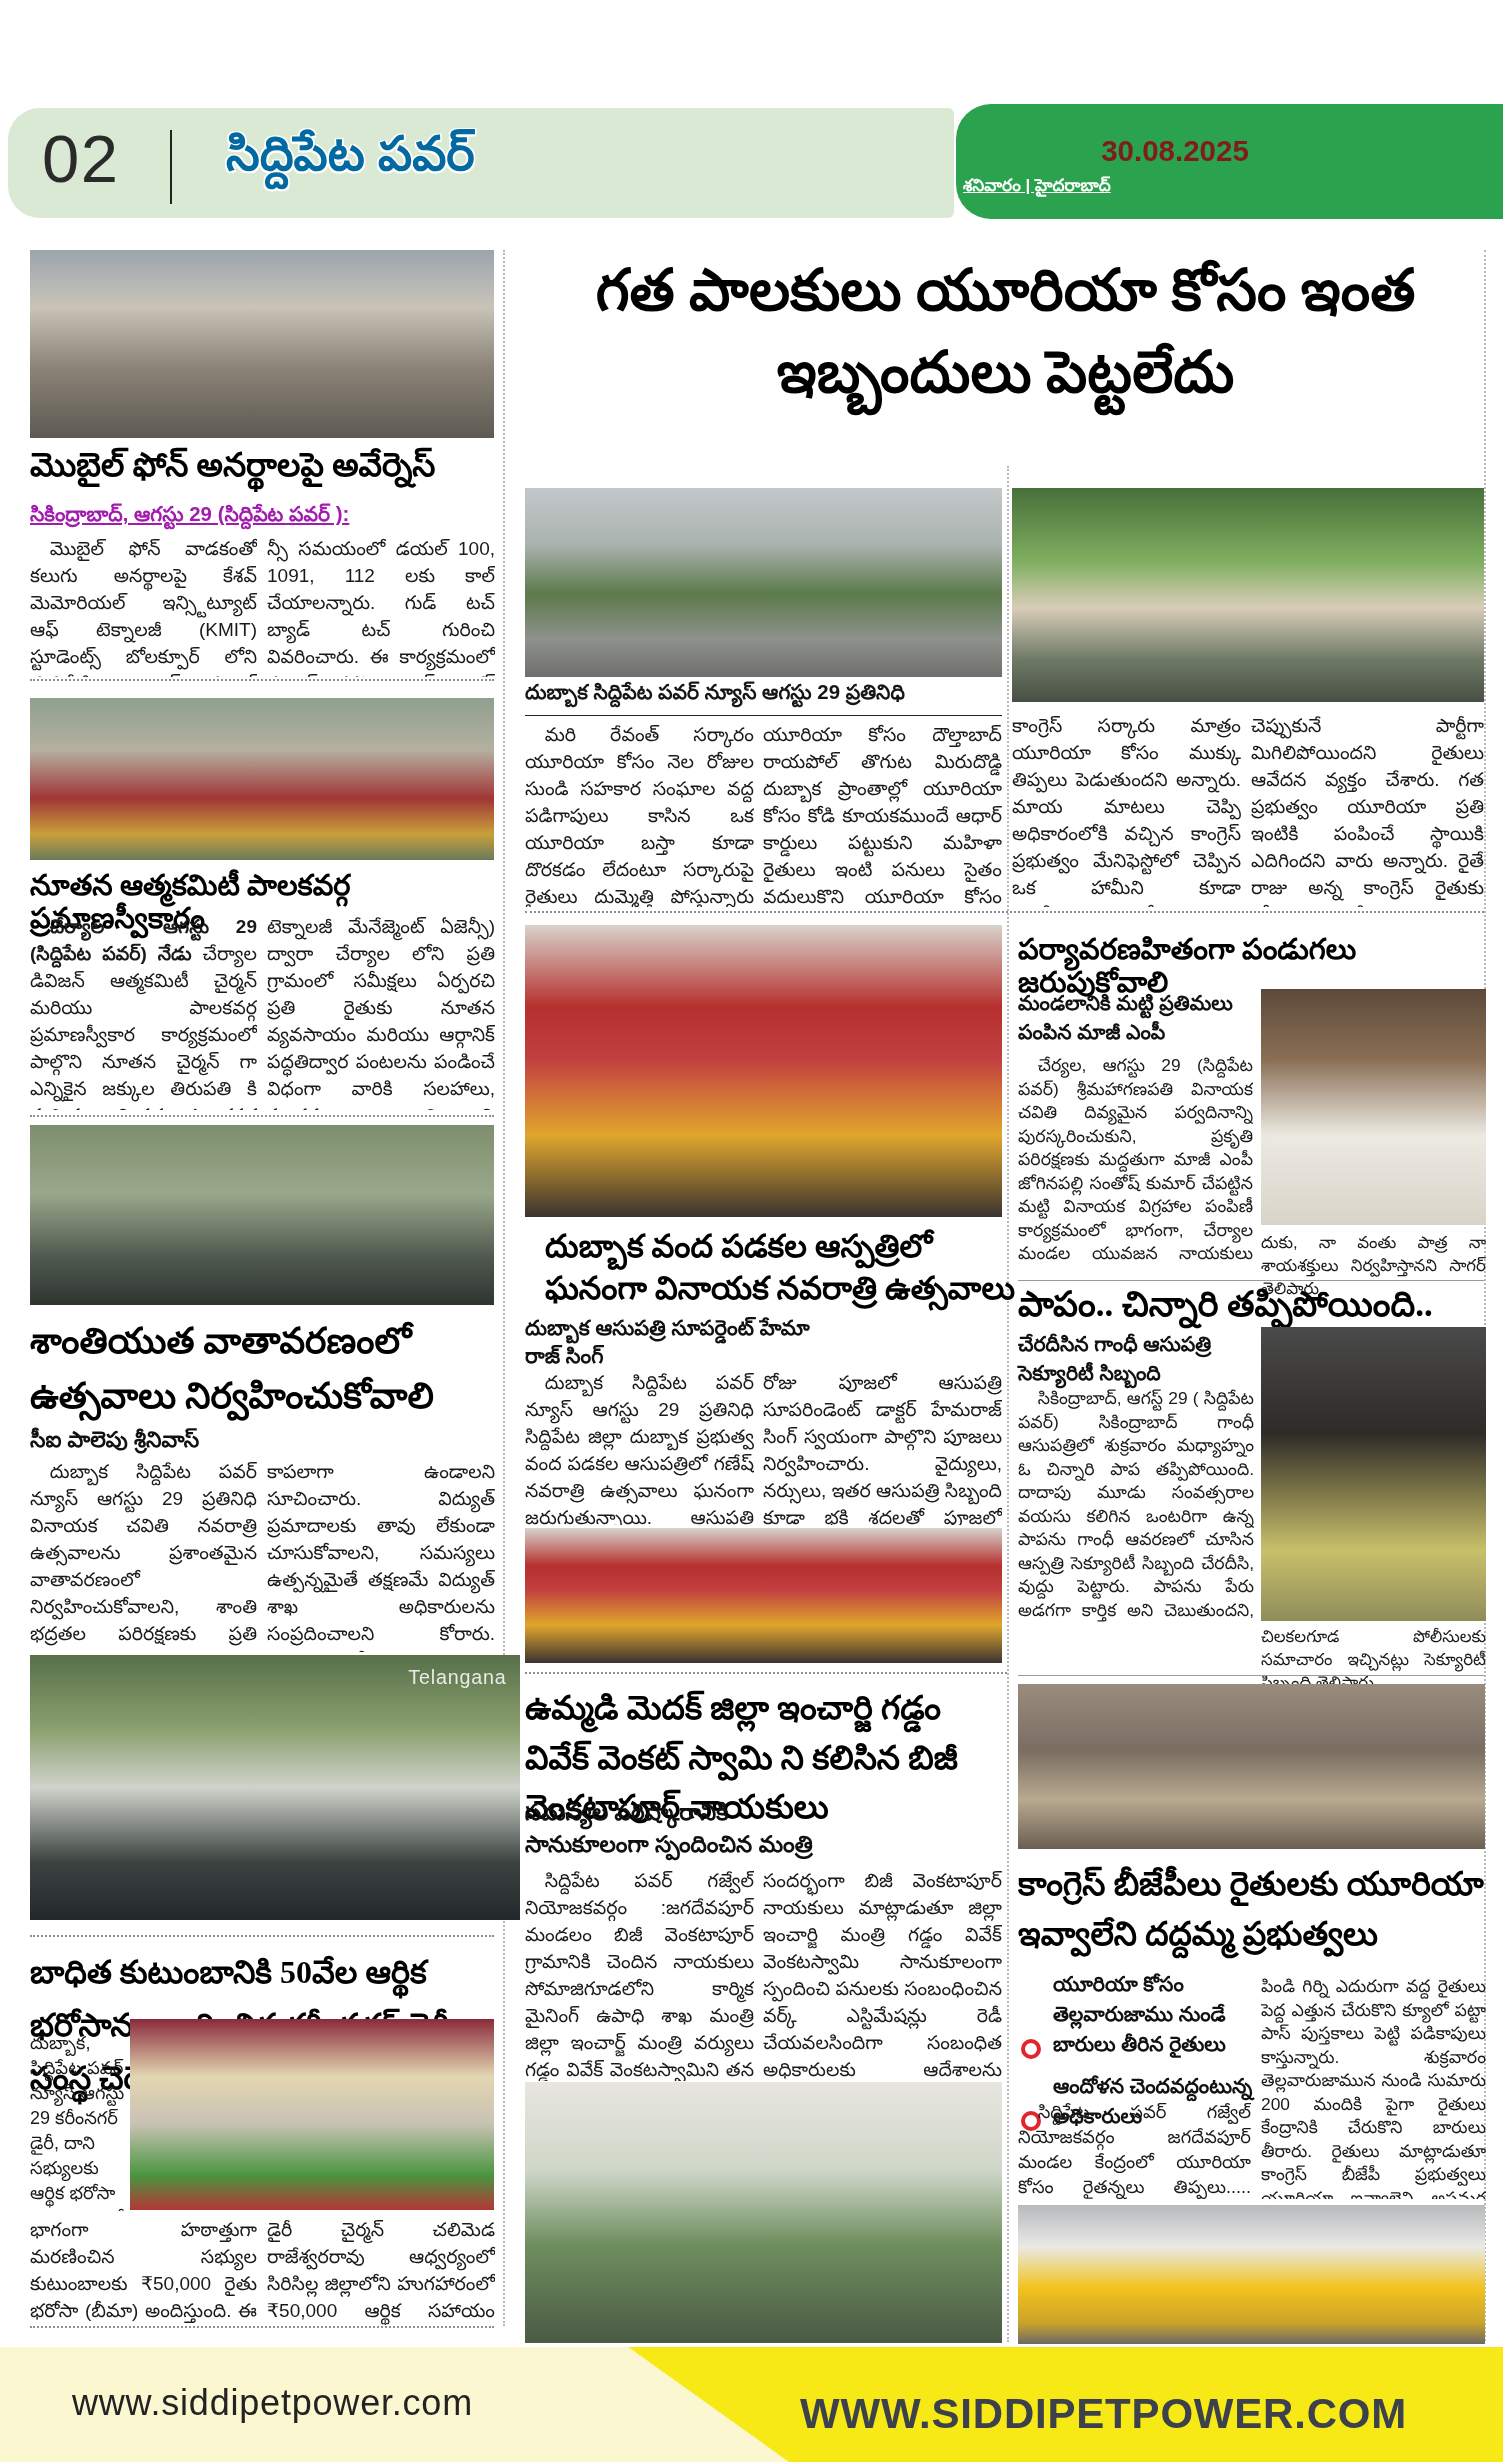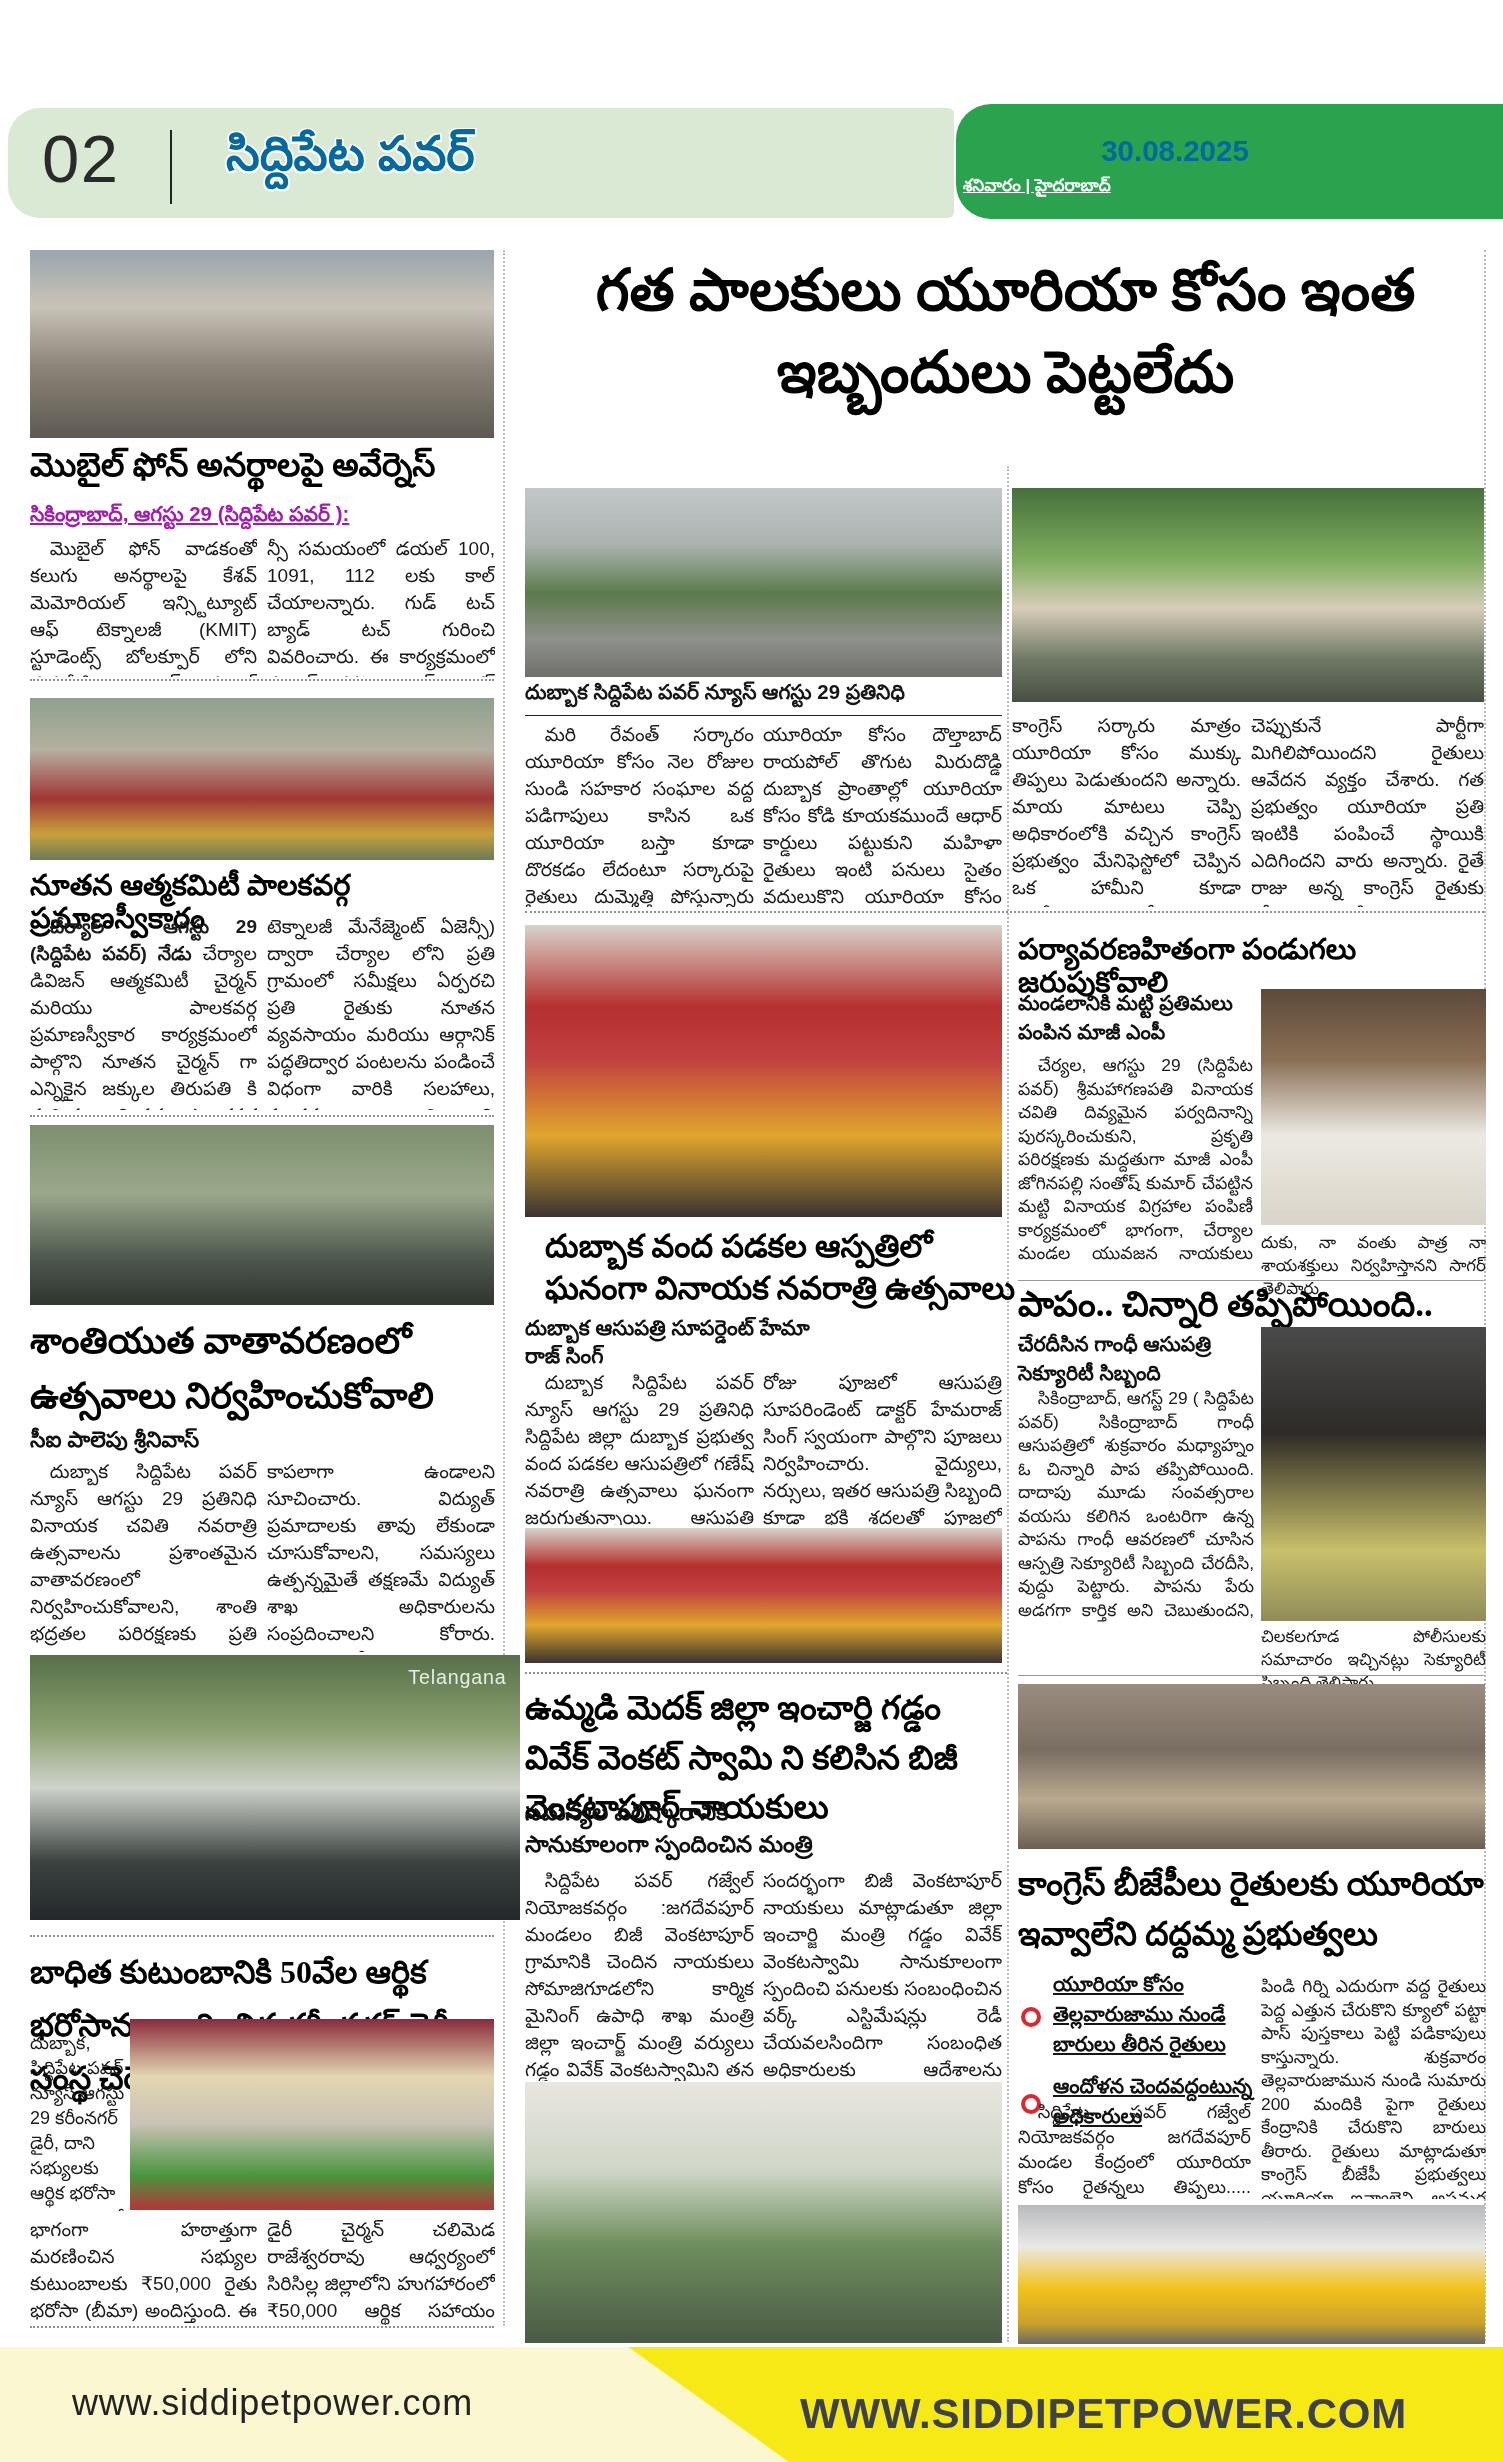--- a/index.html
+++ b/index.html
@@ -6,21 +6,21 @@
   .page{position:relative;width:1503px;height:2462px;background:#ffffff;overflow:hidden;
         font-family:"Liberation Sans","DejaVu Sans",sans-serif;color:#161616;}
   .abs{position:absolute;}
   
   .hdr-light{left:7.6px;top:108px;width:946px;height:110px;background:#d9e9d4;border-radius:32px 6px 6px 32px;}
   .hdr-green{left:956px;top:104px;width:547px;height:115px;background:#2ba34e;border-radius:35px 0 0 35px;}
   .page-num{left:42px;top:125px;font-size:67px;font-weight:300;color:#2a2a2a;letter-spacing:1.5px;line-height:1;}
   .hdr-bar{left:170px;top:130px;width:2.3px;height:74px;background:#222;}
   .masthead{left:226px;top:130px;font-size:48px;font-weight:800;color:#0369a1;line-height:1;
             text-shadow:1.5px 1.5px 0 #fff,-1.5px -1.5px 0 #fff,1.5px -1.5px 0 #fff,-1.5px 1.5px 0 #fff,0 2.3px 0 #fff;}
-  .hdr-date{left:963px;top:136px;width:424px;text-align:center;font-size:29.5px;font-weight:600;color:#0369a1;line-height:1;}
+  .hdr-date{left:963px;top:136px;width:424px;text-align:center;font-size:29.5px;font-weight:600;color:#7f1d1d;line-height:1;}
   .hdr-day{left:963px;top:177px;width:424px;font-size:17px;font-weight:600;color:#fff;line-height:1;text-decoration:underline;}
   
   .vdiv{border-left:2.3px dotted #b9b9b9;width:0;}
   .hdot{border-top:2.3px dotted #8f8f8f;height:0;}
   .hsolid{border-top:1.5px solid #9a9a9a;height:0;}
   
   .hl{font-weight:800;color:#000000;font-family:Liberation Serif, serif;}
   .bt{font-size:19px;line-height:27px;text-align:justify;color:#1a1a1a;}
   .bt p{margin:0;text-indent:19.7px;}
   .bt23{font-size:17.4px;line-height:23.5px;}
@@ -38,21 +38,21 @@
   .ph-dairy{background:linear-gradient(180deg,#8a2a3a 0%,#e3d6b2 30%,#c8c2b4 55%,#49953f 82%,#b53537 100%);}
   .ph-bikes{background:linear-gradient(180deg,#c3c7ca 0%,#aab3ae 30%,#5c7a4b 56%,#8f918c 80%,#6e6f6b 100%);}
   .ph-shop{background:linear-gradient(180deg,#47703c 0%,#7fae5e 34%,#d8cdb9 56%,#6f7a66 80%,#474f44 100%);}
   .ph-ganesh{background:linear-gradient(180deg,#d8d3cc 0%,#b5302e 28%,#c24040 46%,#e0a62c 72%,#3a3330 100%);}
   .ph-portrait{background:linear-gradient(180deg,#5d4a3a 0%,#8a6f55 30%,#ece9e2 62%,#d9d4c9 100%);}
   .ph-child{background:linear-gradient(180deg,#4a4a4a 0%,#2e2b28 36%,#c9c06a 76%,#8f8c5a 100%);}
   .ph-distrib{background:linear-gradient(180deg,#9a8d7f 0%,#7a6d62 40%,#b8a98f 70%,#6b5f52 100%);}
   .ph-pergola{background:linear-gradient(180deg,#e8e6df 0%,#cfd6c8 34%,#6f8f5f 62%,#4a5a44 100%);}
   .ph-center{background:linear-gradient(180deg,#b7b9bb 0%,#e9e9e7 30%,#f2c21c 60%,#caa22a 85%,#6b6965 100%);}
   
-  .bullet-row{display:flex;align-items:center;margin-bottom:12px;text-decoration:underline;}
+  .bullet-row{display:flex;align-items:flex-end;margin-bottom:12px;}
   .bullet-dot{flex:0 0 auto;width:12px;height:12px;border:4.5px solid #e0252d;border-radius:50%;margin:6px 12px 0 3px;}
   .bullet-txt{font-size:20.4px;line-height:30px;font-weight:700;color:#111;}
   
   .footer-strip{left:0;top:2347px;width:1503px;height:115px;background:#f6e916;}
   .footer-cream{left:0;top:2347px;width:1503px;height:115px;background:#fbf7d0;
                 clip-path:polygon(0 0,41.8% 0,52.5% 100%,0 100%);}
   .footer-left{left:72px;top:2382px;font-size:36px;color:#232323;letter-spacing:0.8px;}
   .footer-right{left:800px;top:2390px;font-size:42px;font-weight:800;color:#3c414b;letter-spacing:0.8px;}
 </style>
 </head>

